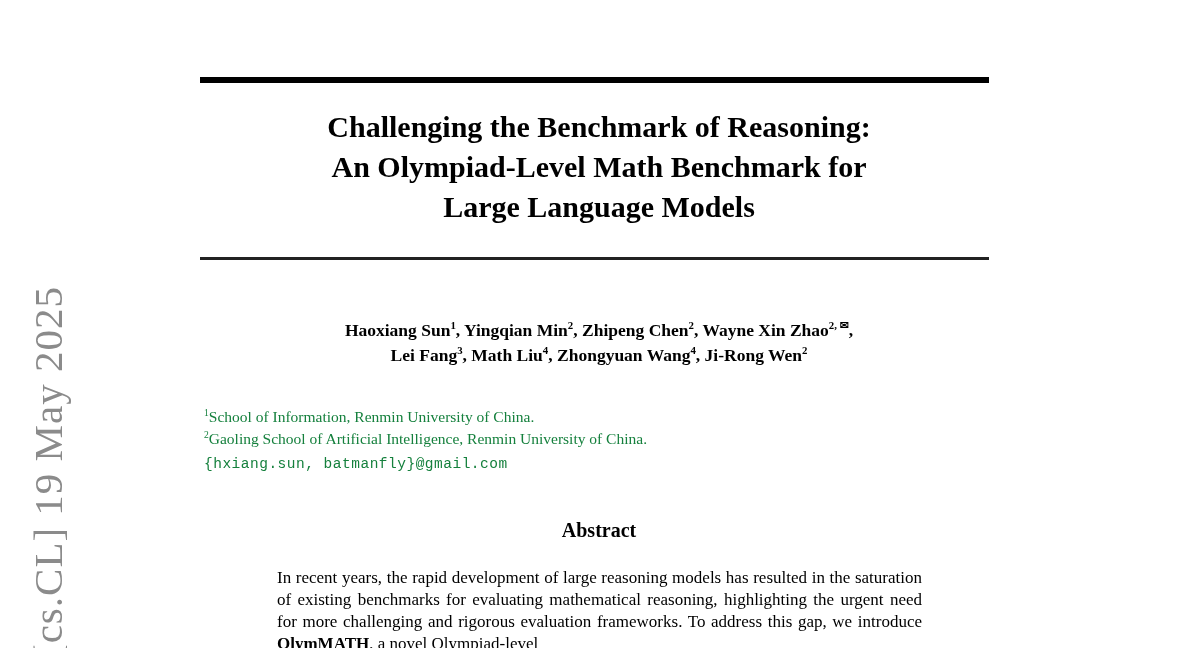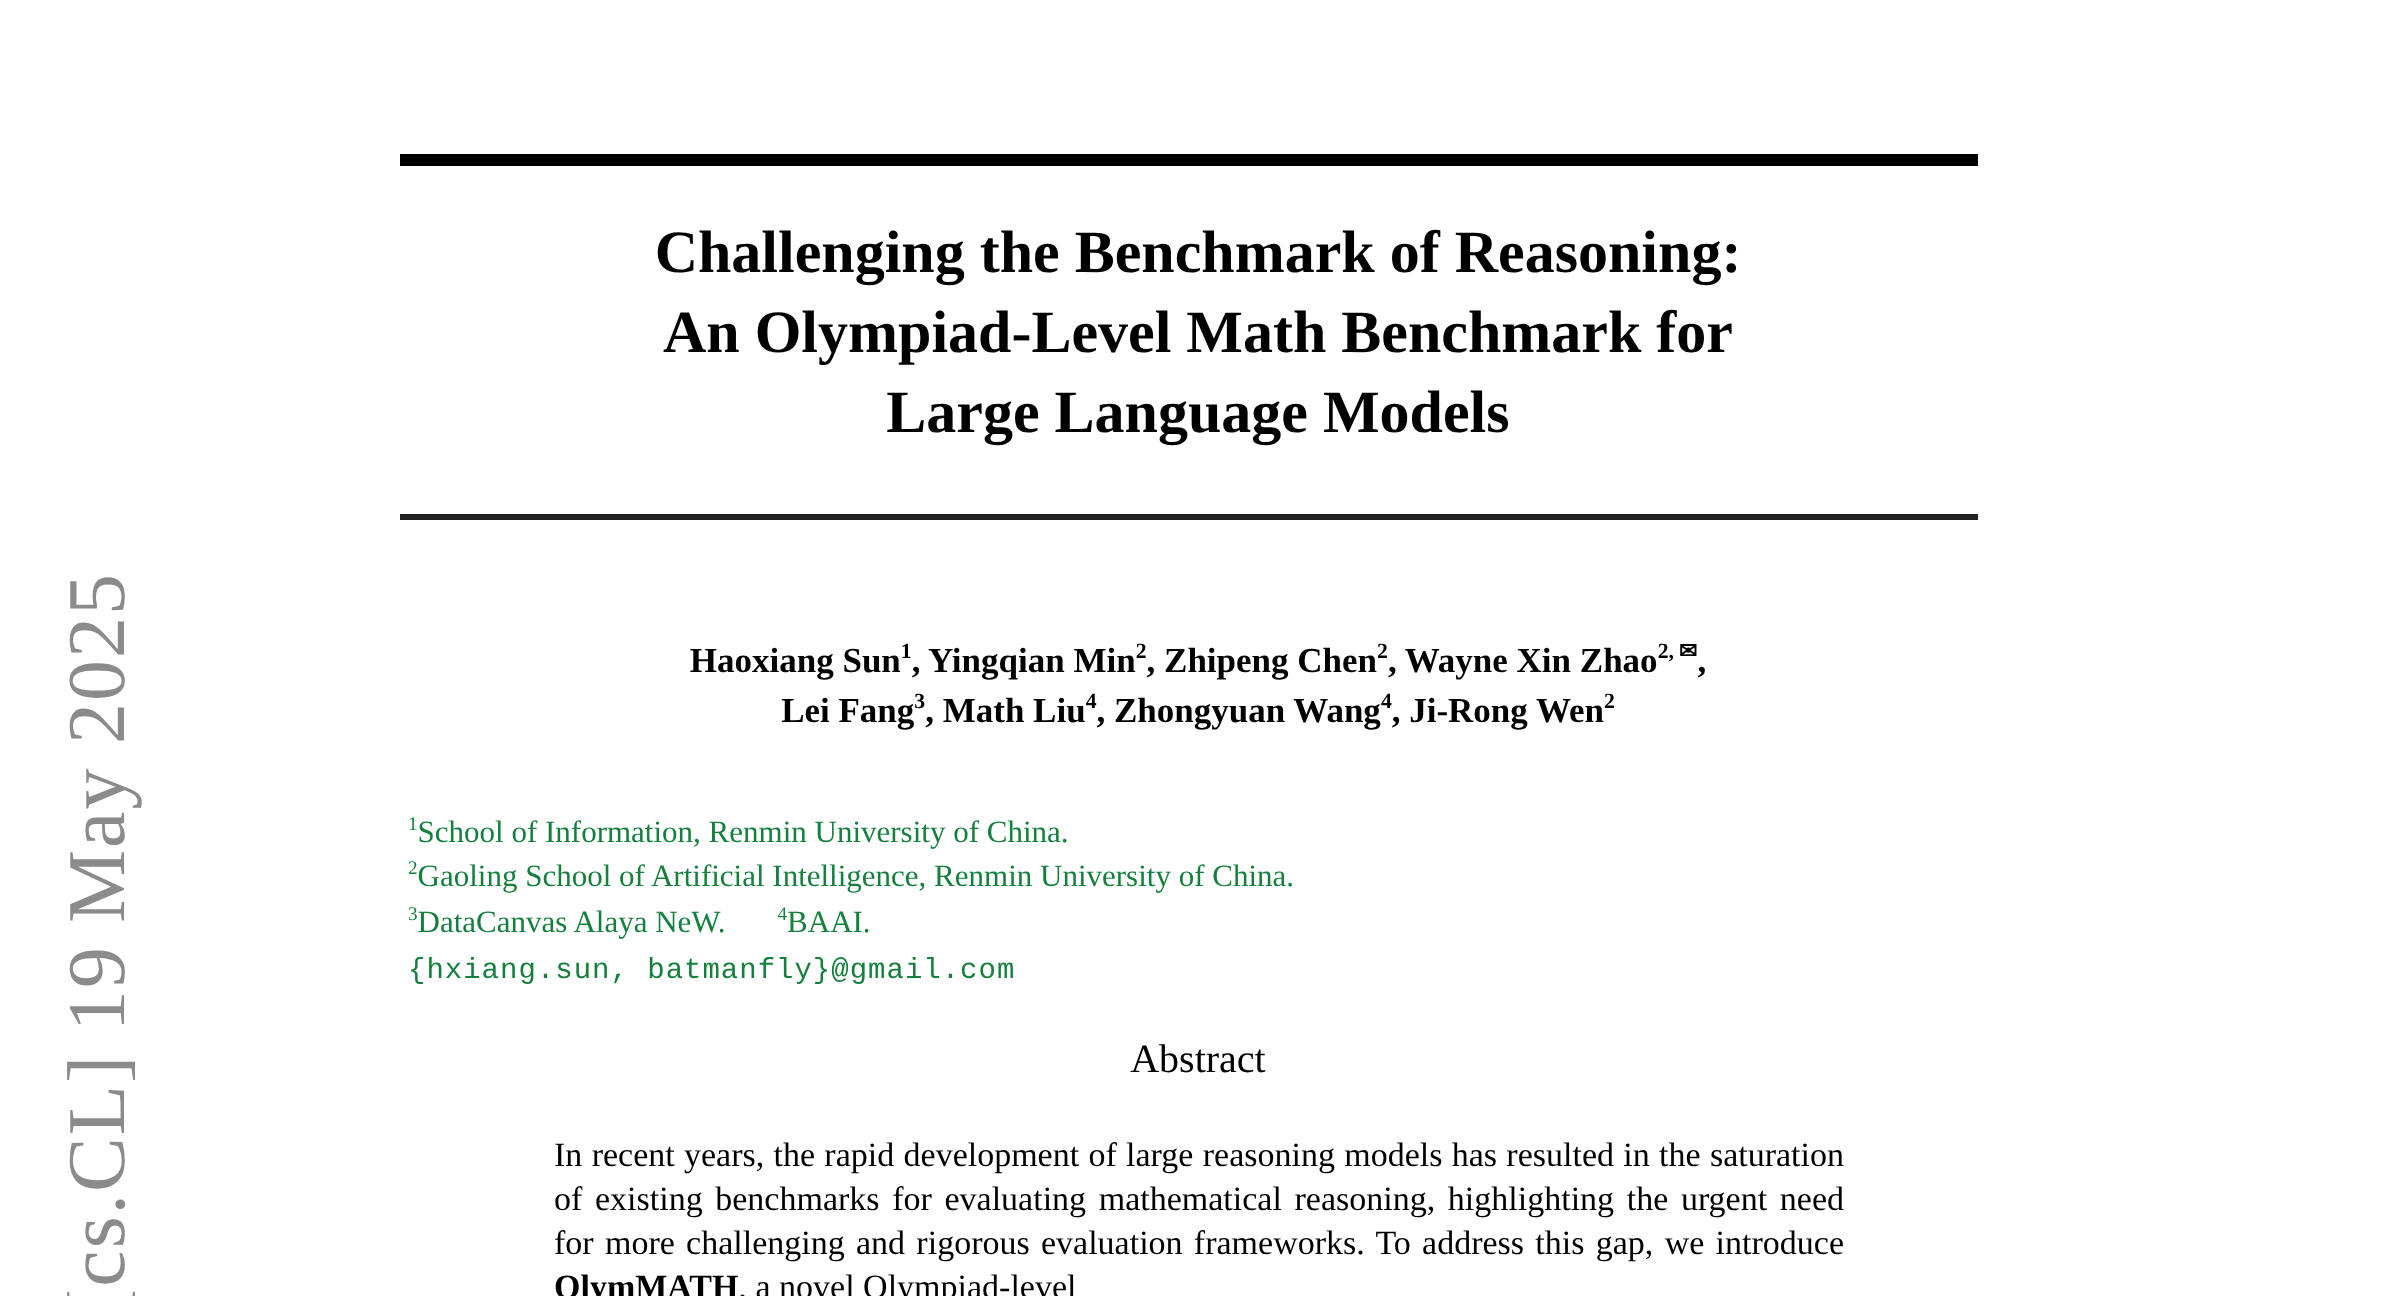--- a/index.html
+++ b/index.html
@@ -103,21 +103,21 @@
     letter-spacing: 0.5px;
     margin-top: 2px;
   }
 
   .abstract-heading {
     position: absolute;
     left: 204px;
     top: 519px;
     width: 790px;
     text-align: center;
-    font-weight: normal;
+    font-weight: bold;
     font-size: 20px;
   }
 
   .abstract-body {
     position: absolute;
     left: 277px;
     top: 567px;
     width: 645px;
     text-align: justify;
     font-size: 17px;
@@ -145,21 +145,20 @@
   <div class="rule-thin"></div>
 
   <div class="authors">
     <div><span><span>Haoxiang Sun</span><sup>1</sup><span>, </span></span><span><span>Yingqian Min</span><sup>2</sup><span>, </span></span><span><span>Zhipeng Chen</span><sup>2</sup><span>, </span></span><span><span>Wayne Xin Zhao</span><sup>2, ✉</sup><span>,</span></span></div>
     <div><span><span>Lei Fang</span><sup>3</sup><span>, </span></span><span><span>Math Liu</span><sup>4</sup><span>, </span></span><span><span>Zhongyuan Wang</span><sup>4</sup><span>, </span></span><span><span>Ji-Rong Wen</span><sup>2</sup><span></span></span></div>
   </div>
 
   <div class="affiliations">
     <div><sup>1</sup><span>School of Information, Renmin University of China.</span></div>
     <div><sup>2</sup><span>Gaoling School of Artificial Intelligence, Renmin University of China.</span></div>
-    <div><span><sup>3</sup><span>DataCanvas Alaya NeW.</span></span><span class="affil-gap"><sup>4</sup><span>BAAI.</span></span></div>
     <div class="email-line">{hxiang.sun, batmanfly}@gmail.com</div>
   </div>
 
   <div class="abstract-heading">Abstract</div>
 
   <div class="abstract-body"><span>In recent years, the rapid development of large reasoning models has resulted in the saturation of existing benchmarks for evaluating mathematical reasoning, highlighting the urgent need for more challenging and rigorous evaluation frameworks. To address this gap, we introduce </span><span class="bold-inline">OlymMATH</span><span>, a novel Olympiad-level</span></div>
 
 </div>
 
 </body></html>

